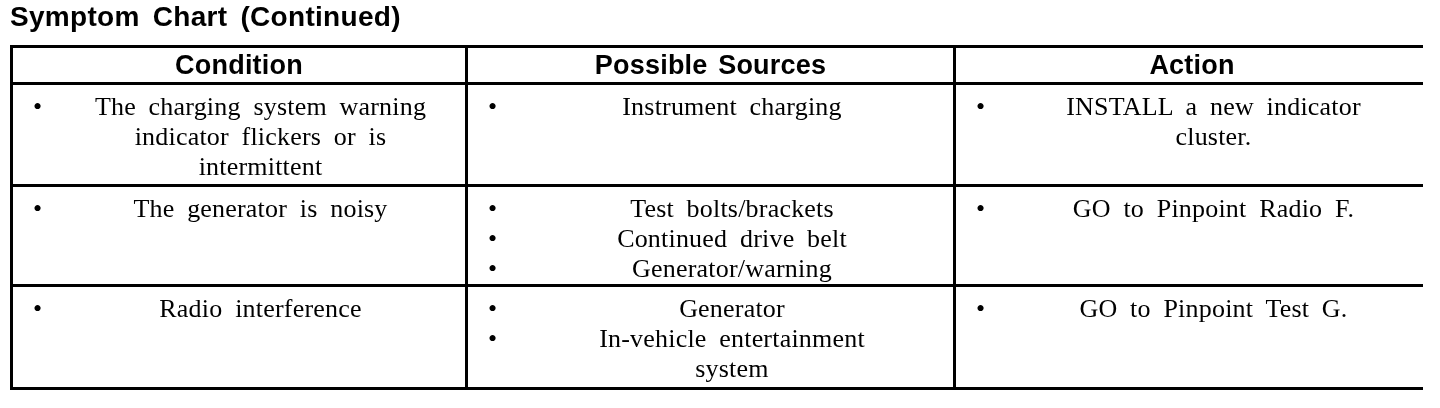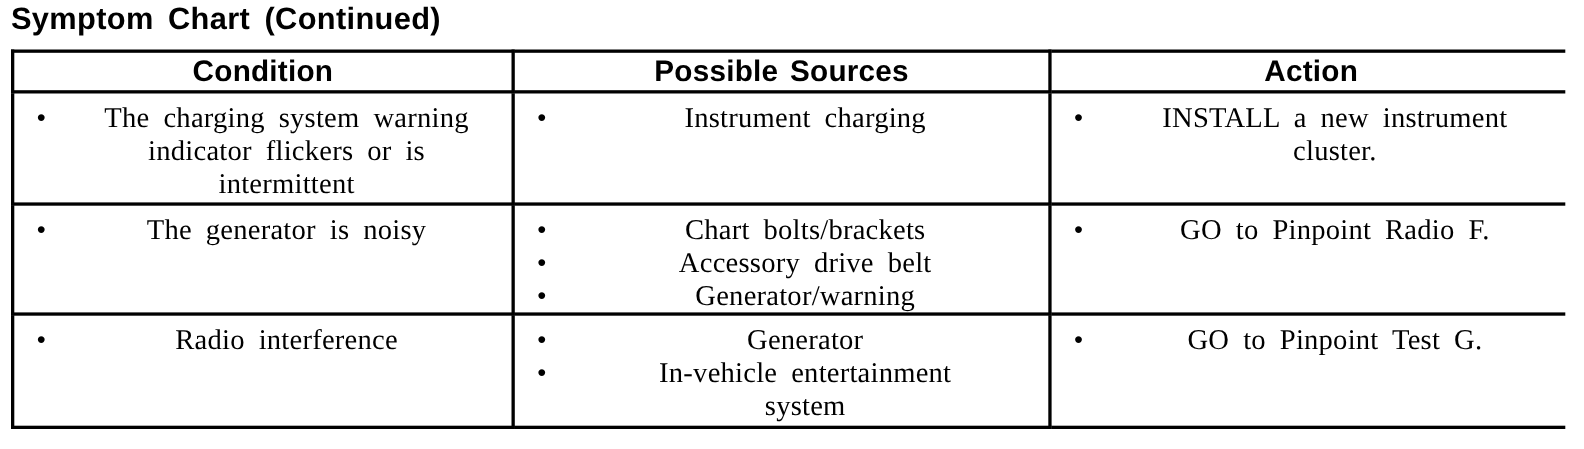--- a/index.html
+++ b/index.html
@@ -118,45 +118,45 @@
           <div class="li">
             <span class="bullet">•</span>
             <span class="li-text">Instrument charging</span>
           </div>
         </div>
       </td>
       <td>
         <div class="cell-inner">
           <div class="li">
             <span class="bullet">•</span>
-            <span class="li-text">INSTALL a new instrument
+            <span class="li-text">INSTALL a new indicator
 cluster.</span>
           </div>
         </div>
       </td>
     </tr>
 
     <tr class="row-2">
       <td>
         <div class="cell-inner">
           <div class="li">
             <span class="bullet">•</span>
             <span class="li-text">The generator is noisy</span>
           </div>
         </div>
       </td>
       <td>
         <div class="cell-inner">
           <div class="li">
             <span class="bullet">•</span>
-            <span class="li-text">Chart bolts/brackets</span>
-          </div>
-          <div class="li">
-            <span class="bullet">•</span>
-            <span class="li-text">Accessory drive belt</span>
+            <span class="li-text">Test bolts/brackets</span>
+          </div>
+          <div class="li">
+            <span class="bullet">•</span>
+            <span class="li-text">Continued drive belt</span>
           </div>
           <div class="li">
             <span class="bullet">•</span>
             <span class="li-text">Generator/warning</span>
           </div>
         </div>
       </td>
       <td>
         <div class="cell-inner">
           <div class="li">

